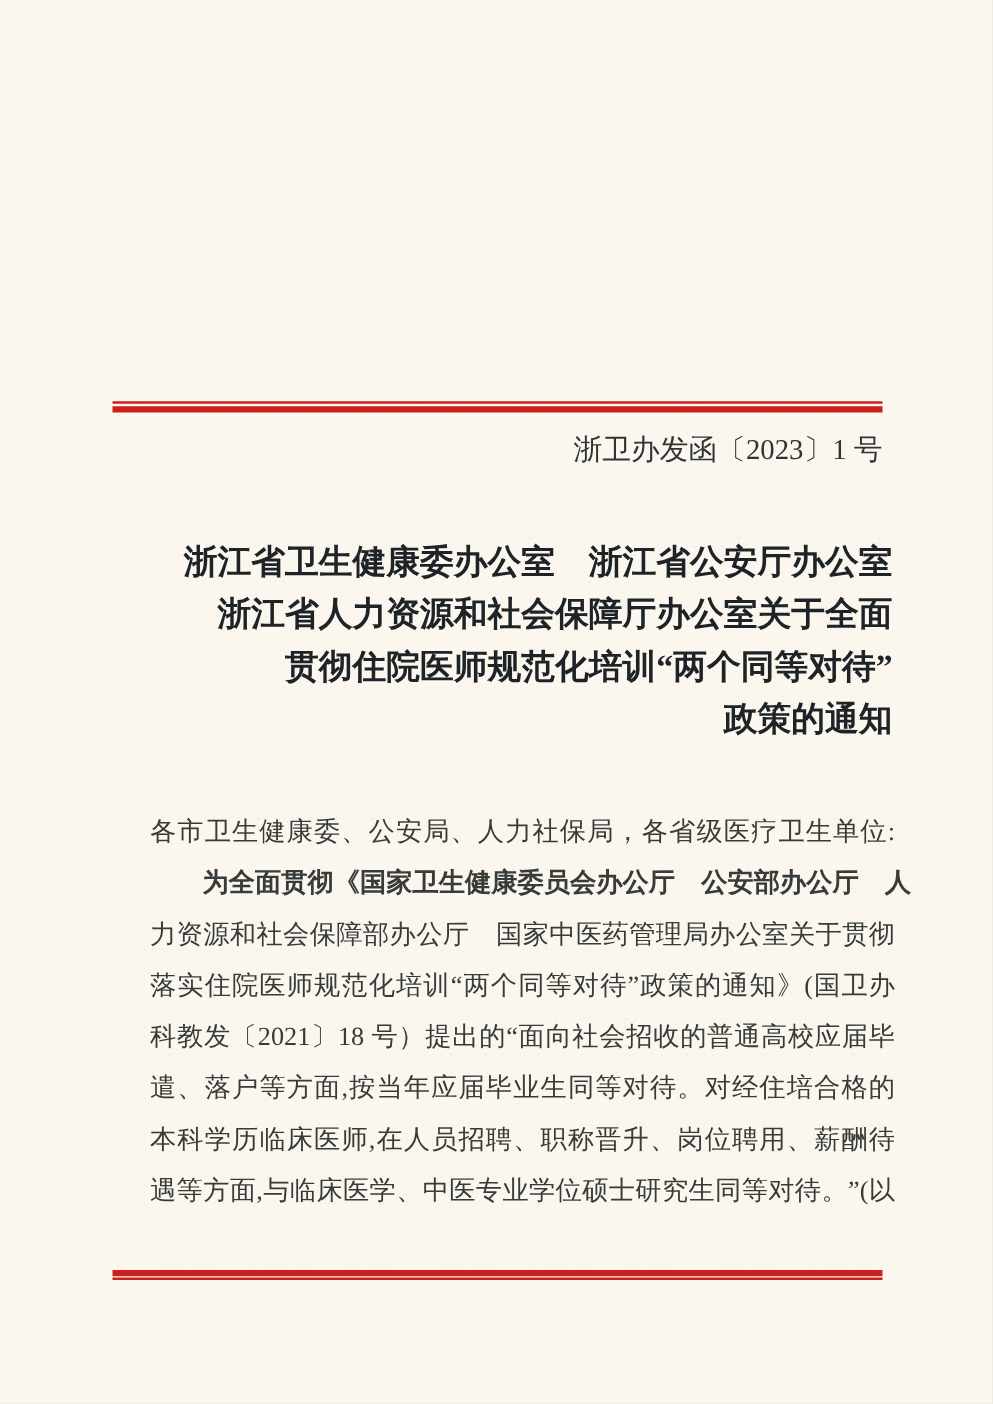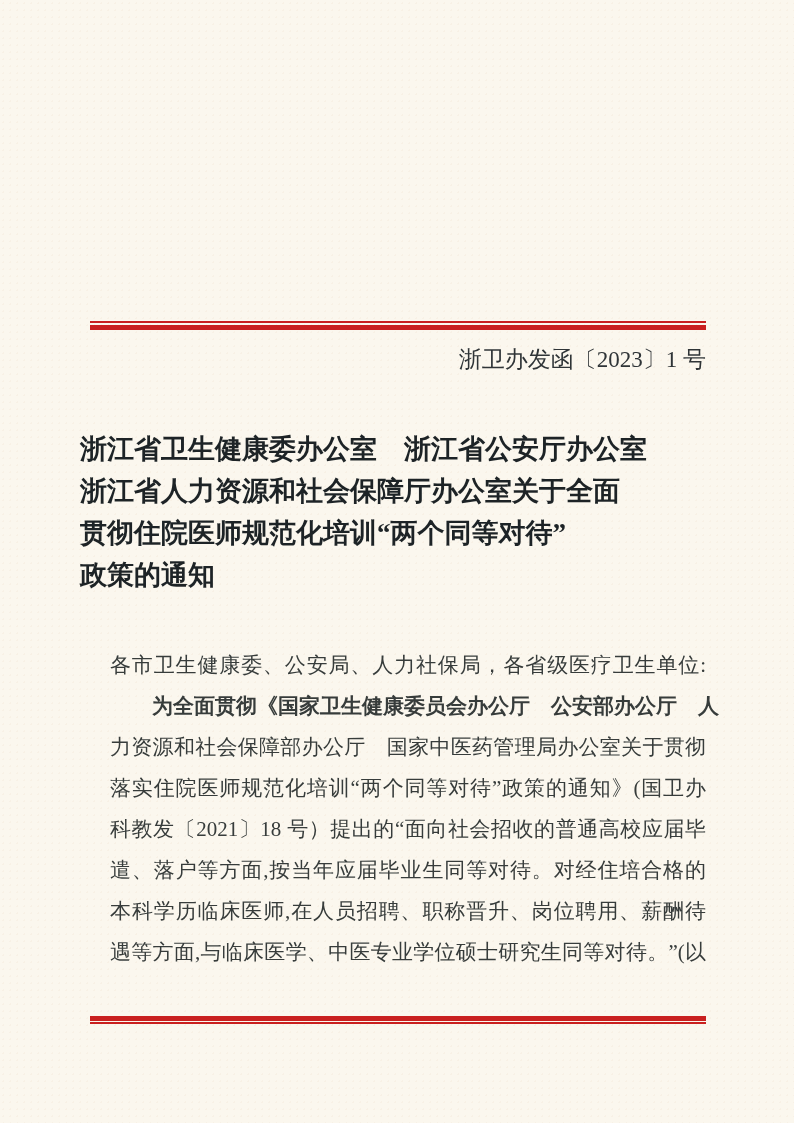--- a/index.html
+++ b/index.html
@@ -49,34 +49,34 @@
     text-align: right;
     font-size: 23px;
     line-height: 30px;
     color: #2f3437;
   }
 
   
   .title-block {
     position: absolute;
     top: 428px; left: 80px; width: 634px;
-    text-align: left;
+    text-align: right;
   }
   .title-line {
     font-size: 27px;
     font-weight: bold;
     line-height: 42px;
     color: #1d2326;
     white-space: nowrap;
   }
 
   
   .body-block {
     position: absolute;
-    top: 645px; left: 110px; width: 596px;
+    top: 645px; left: 120px; width: 596px;
     color: #373c3b;
   }
   .body-line {
     font-size: 21px;
     line-height: 41px;
     text-align: justify;
     text-align-last: justify;
     text-justify: inter-character;
     white-space: nowrap;
   }

